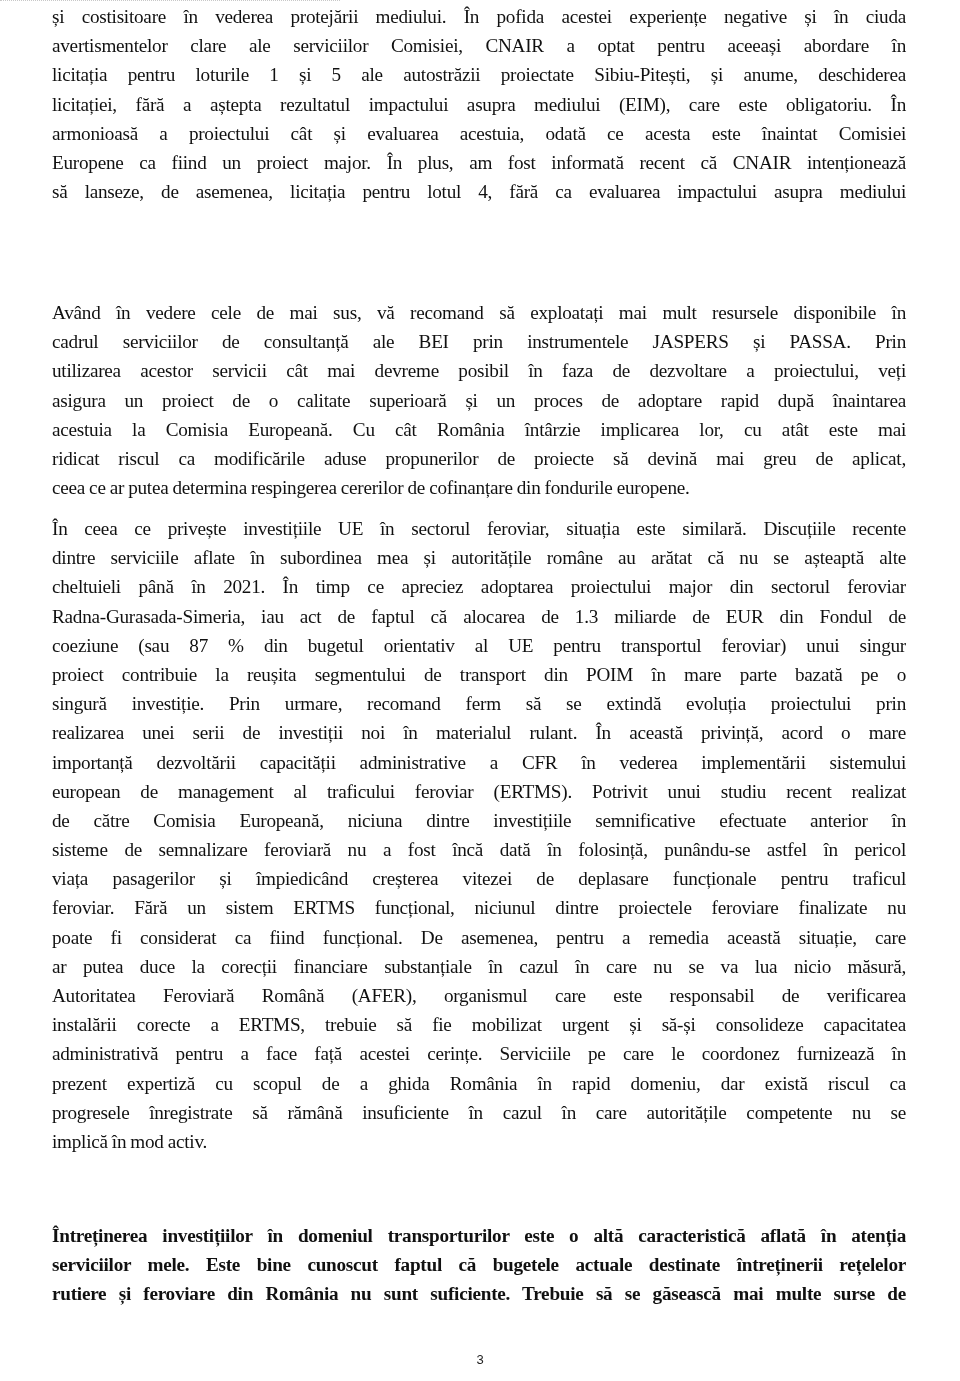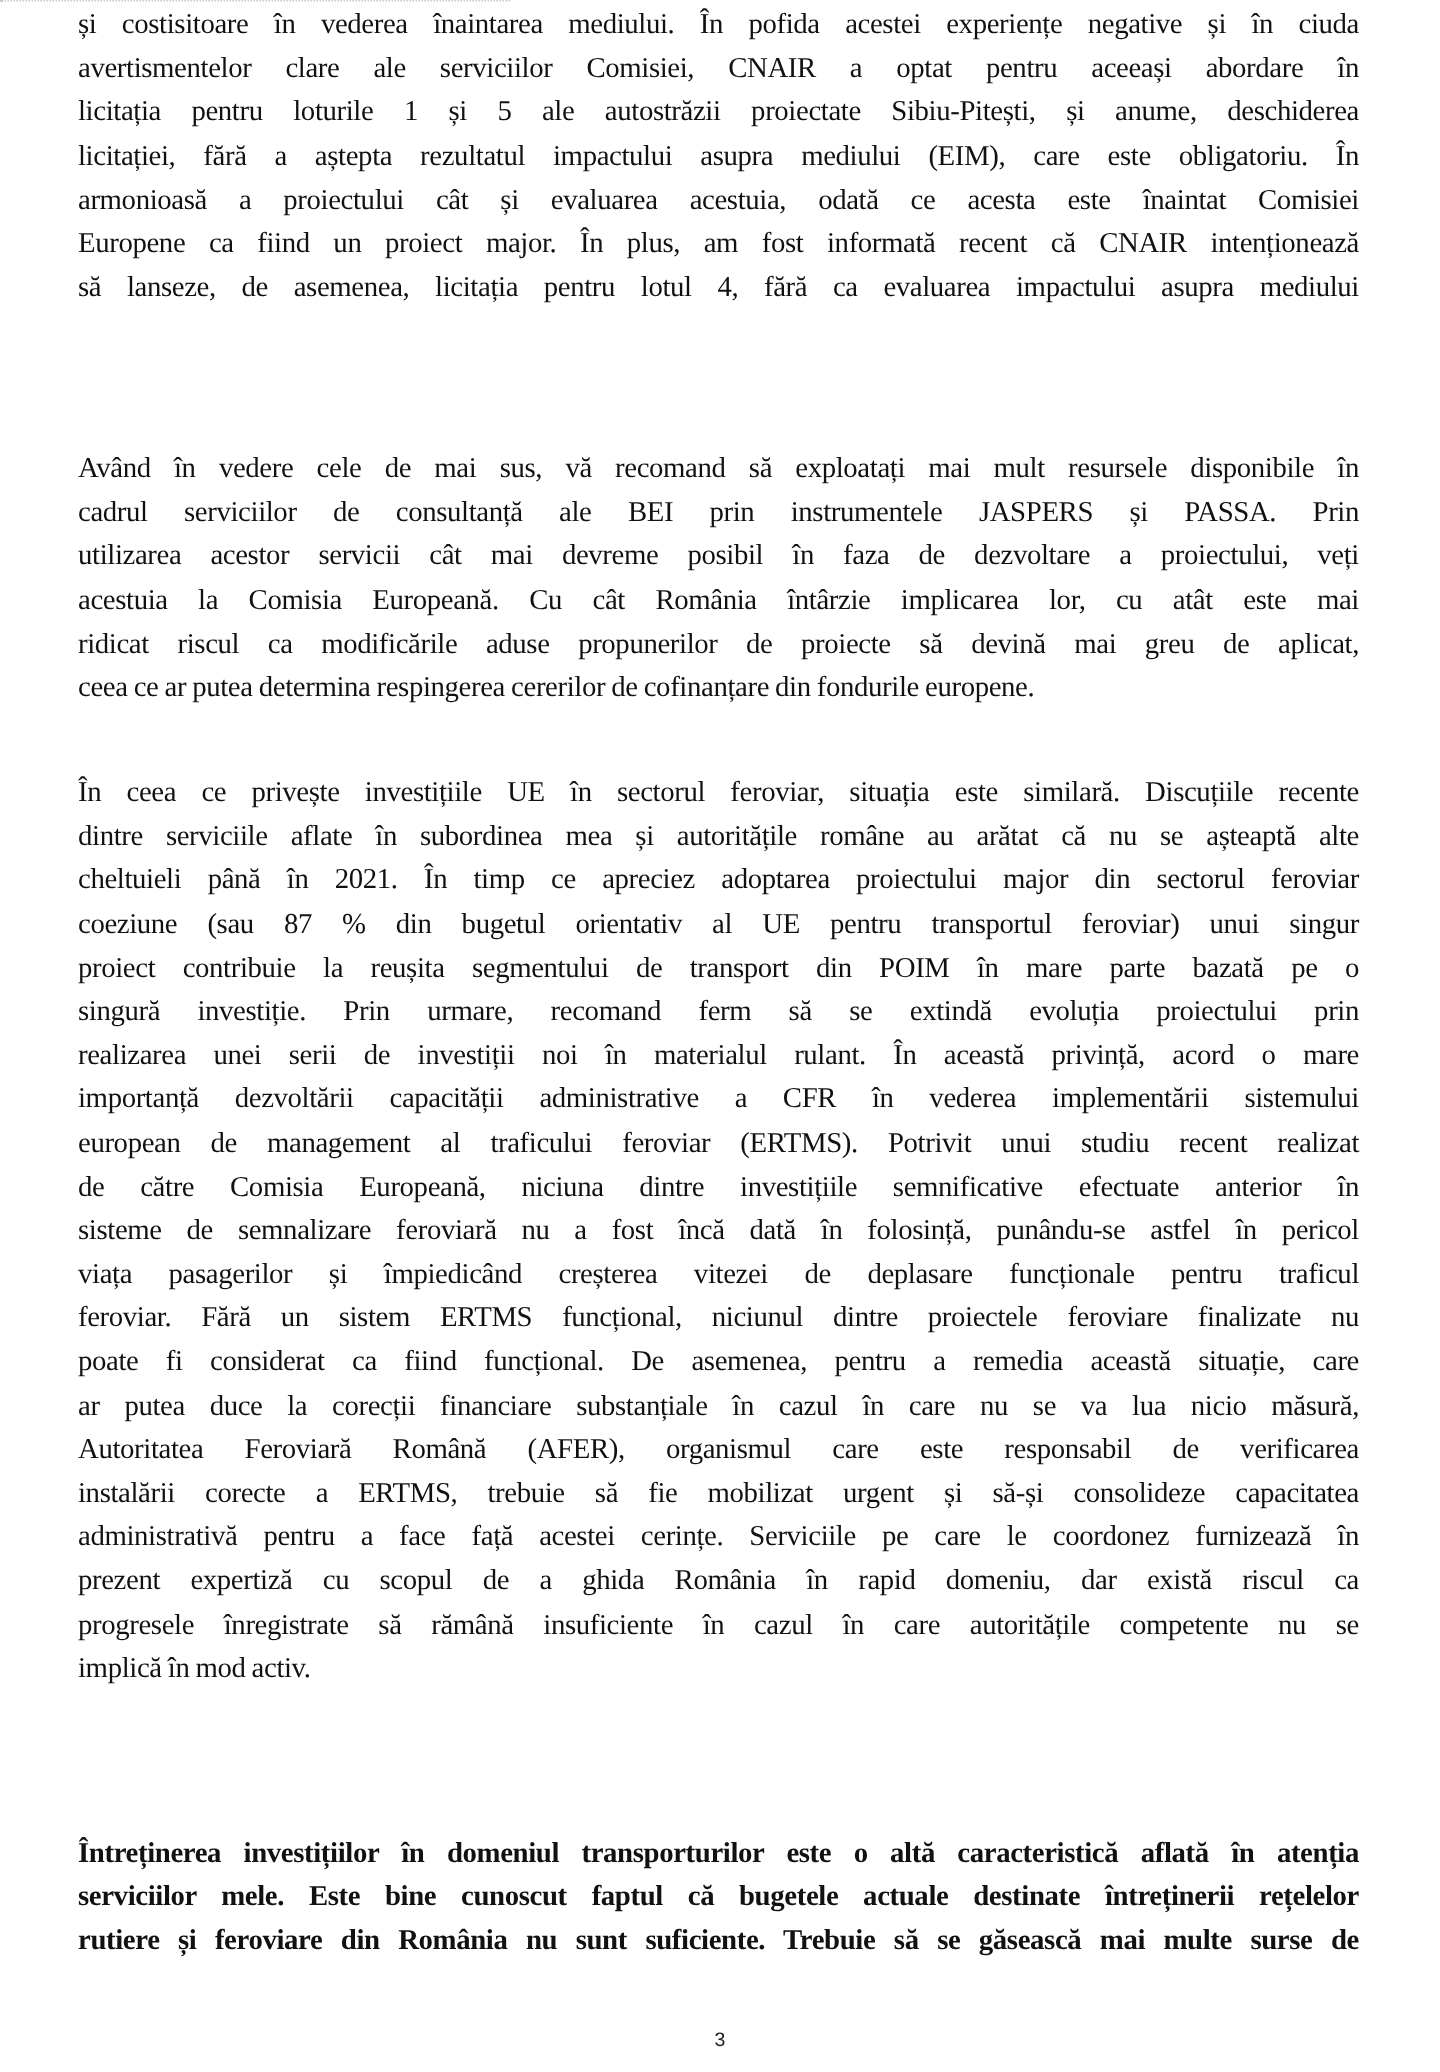--- a/index.html
+++ b/index.html
@@ -29,40 +29,42 @@
     font-family: "Liberation Sans", "DejaVu Sans", sans-serif; font-size: 13px; color: #222;
   }
 </style>
 </head>
 <body>
 
 <div class="scan-edge"></div>
 
 <div class="page">
   <div class="para" id="p1">
-      <span class="line">și costisitoare în vederea înaintarea mediului. În pofida acestei experiențe negative și în ciuda</span>
+      <span class="line">și costisitoare în vederea protejării mediului. În pofida acestei experiențe negative și în ciuda</span>
       <span class="line">avertismentelor clare ale serviciilor Comisiei, CNAIR a optat pentru aceeași abordare în</span>
       <span class="line">licitația pentru loturile 1 și 5 ale autostrăzii proiectate Sibiu-Pitești, și anume, deschiderea</span>
       <span class="line">licitației, fără a aștepta rezultatul impactului asupra mediului (EIM), care este obligatoriu. În</span>
       <span class="line">armonioasă a proiectului cât și evaluarea acestuia, odată ce acesta este înaintat Comisiei</span>
       <span class="line">Europene ca fiind un proiect major. În plus, am fost informată recent că CNAIR intenționează</span>
       <span class="line">să lanseze, de asemenea, licitația pentru lotul 4, fără ca evaluarea impactului asupra mediului</span>
     </div>
   <div class="para" id="p2">
       <span class="line">Având în vedere cele de mai sus, vă recomand să exploatați mai mult resursele disponibile în</span>
       <span class="line">cadrul serviciilor de consultanță ale BEI prin instrumentele JASPERS și PASSA. Prin</span>
       <span class="line">utilizarea acestor servicii cât mai devreme posibil în faza de dezvoltare a proiectului, veți</span>
+      <span class="line">asigura un proiect de o calitate superioară și un proces de adoptare rapid după înaintarea</span>
       <span class="line">acestuia la Comisia Europeană. Cu cât România întârzie implicarea lor, cu atât este mai</span>
       <span class="line">ridicat riscul ca modificările aduse propunerilor de proiecte să devină  mai greu de aplicat,</span>
       <span class="line last">ceea ce ar putea determina respingerea cererilor de cofinanțare din fondurile europene.</span>
     </div>
   <div class="para" id="p3">
       <span class="line">În ceea ce privește investițiile UE în sectorul feroviar, situația este similară. Discuțiile recente</span>
       <span class="line">dintre serviciile aflate în subordinea mea și autoritățile române au arătat că nu se așteaptă alte</span>
       <span class="line">cheltuieli până în 2021. În timp ce apreciez adoptarea proiectului major din sectorul feroviar</span>
+      <span class="line">Radna-Gurasada-Simeria,  iau act de faptul că alocarea de 1.3 miliarde de EUR din Fondul de</span>
       <span class="line">coeziune (sau 87 % din bugetul orientativ al UE pentru transportul feroviar) unui singur</span>
       <span class="line">proiect contribuie la reușita segmentului de transport din POIM în mare parte bazată pe o</span>
       <span class="line">singură investiție. Prin urmare, recomand ferm să se extindă evoluția proiectului prin</span>
       <span class="line">realizarea unei serii de investiții noi în materialul rulant. În această privință, acord o mare</span>
       <span class="line">importanță dezvoltării capacității administrative a CFR în vederea implementării sistemului</span>
       <span class="line">european de management al traficului feroviar (ERTMS). Potrivit unui studiu recent realizat</span>
       <span class="line">de către Comisia Europeană, niciuna dintre investițiile semnificative efectuate anterior în</span>
       <span class="line">sisteme de semnalizare feroviară nu a fost încă dată în folosință, punându-se astfel în pericol</span>
       <span class="line">viața pasagerilor și împiedicând creșterea vitezei de deplasare funcționale pentru traficul</span>
       <span class="line">feroviar. Fără un sistem ERTMS funcțional, niciunul dintre proiectele feroviare finalizate nu</span>

